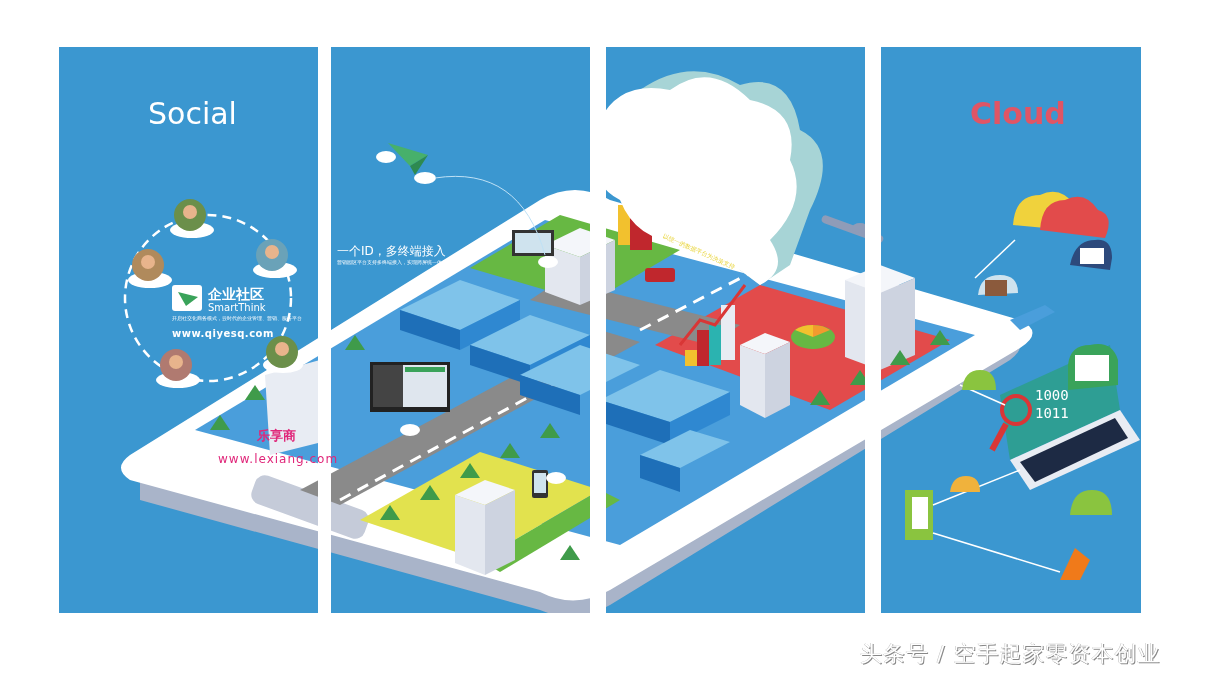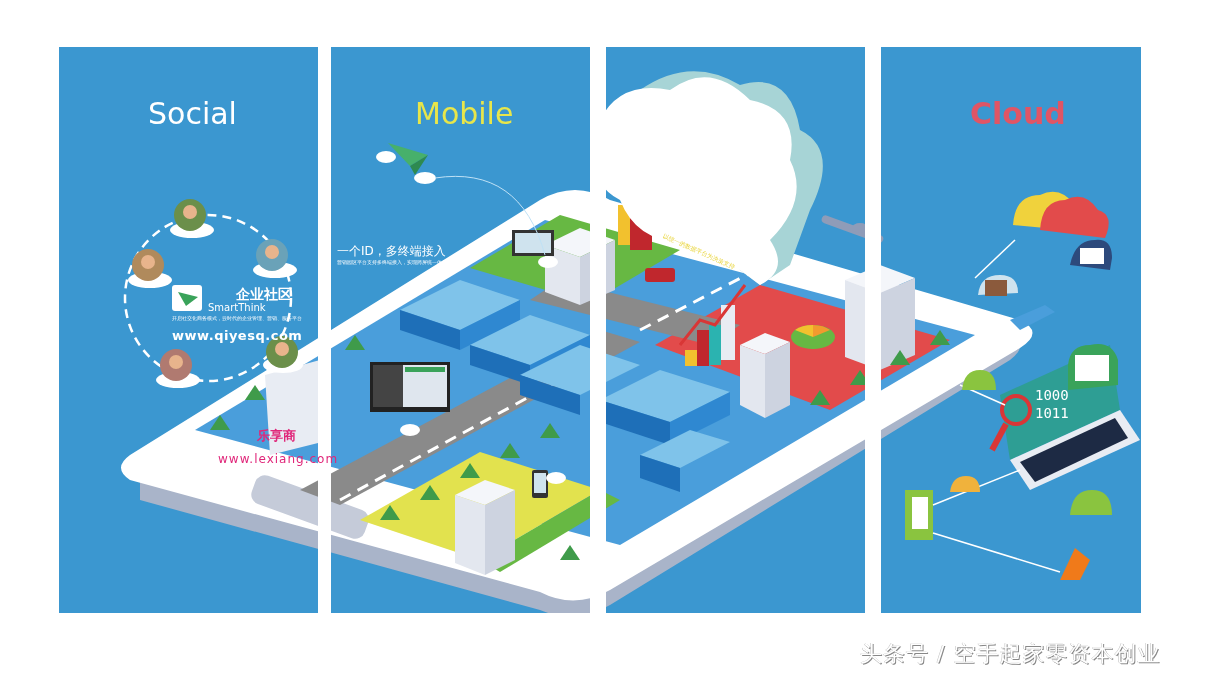--- a/index.html
+++ b/index.html
@@ -10,24 +10,24 @@
   .p2{left:331px;width:259px;}
   .p3{left:606px;width:259px;}
   .p4{left:881px;width:260px;}
   .art{position:absolute;left:0;top:0;width:1207px;height:678px;}
   .title{position:absolute;top:96px;font-size:30px;font-family:"DejaVu Sans",sans-serif;letter-spacing:0px;z-index:5;white-space:nowrap;}
   .t-social{left:148px;color:#ffffff;text-align:right;}
   .t-mobile{left:415px;color:#e8e64a;}
   .t-analytics{left:673px;color:#8a74a8;}
   .t-cloud{left:970px;color:#e05565;font-weight:bold;}
   .label{position:absolute;z-index:6;white-space:nowrap;}
-  .brand-cn{left:208px;top:286px;color:#fff;font-size:14px;font-weight:bold;margin-left:28px;}
+  .brand-cn{left:208px;top:286px;color:#fff;font-size:14px;font-weight:bold;}
   .brand-en{left:208px;top:302px;color:#fff;font-size:10px;}
   .brand-desc{left:172px;top:315px;color:#fff;font-size:5px;line-height:7px;width:120px;}
-  .brand-url{left:172px;top:328px;color:#fff;font-size:13px;font-weight:bold;letter-spacing:0.5px;}
+  .brand-url{left:172px;top:328px;color:#fff;font-size:10px;font-weight:bold;letter-spacing:0.5px;}
   .mobile-head{left:337px;top:243px;color:#fff;font-size:12px;font-weight:normal;}
   .mobile-sub{left:337px;top:259px;color:#fff;font-size:5px;}
   .lekuai-logo{left:257px;top:427px;color:#e0277a;font-size:13px;font-weight:bold;}
   .lekuai-url{left:218px;top:452px;color:#e0277a;font-size:12px;letter-spacing:1px;}
   .analytics-banner{left:665px;top:232px;color:#e8d43a;font-size:6px;transform:rotate(24deg);transform-origin:left top;}
   .footer{position:absolute;left:860px;top:639px;font-size:22px;color:#ffffff;text-shadow:1px 1px 0 #888,-0.5px -0.5px 0 #bbb;letter-spacing:1px;z-index:7;white-space:nowrap;}
 </style>
 </head>
 <body>
 
@@ -226,21 +226,20 @@
         <line x1="933" y1="505" x2="1020" y2="470" stroke="#fff" stroke-width="1.5"></line>
         <line x1="960" y1="385" x2="1005" y2="405" stroke="#fff" stroke-width="1.5"></line>
         <path d="M950 492 Q952 476 966 476 Q980 476 980 492 Z" fill="#f0b23c"></path>
         <path d="M1070 515 Q1072 490 1092 490 Q1112 490 1112 515 Z" fill="#8ac43f"></path>
         <path d="M962 390 Q964 370 980 370 Q996 370 996 390 Z" fill="#8ac43f"></path>
       </g>
     </g>
   </svg>
 
   <div class="title t-social">Social</div>
-  <div class="title t-mobile">Mobile</div>
   <div class="title t-cloud">Cloud</div>
 
   <div class="label brand-cn">企业社区</div>
   <div class="label brand-en">SmartThink</div>
   <div class="label brand-desc">开启社交化商务模式，云时代的企业管理、营销、服务平台</div>
   <div class="label brand-url">www.qiyesq.com</div>
   <div class="label lekuai-logo">乐享商</div>
   <div class="label lekuai-url">www.lexiang.com</div>
 
   <div class="label mobile-head">一个ID，多终端接入</div>

